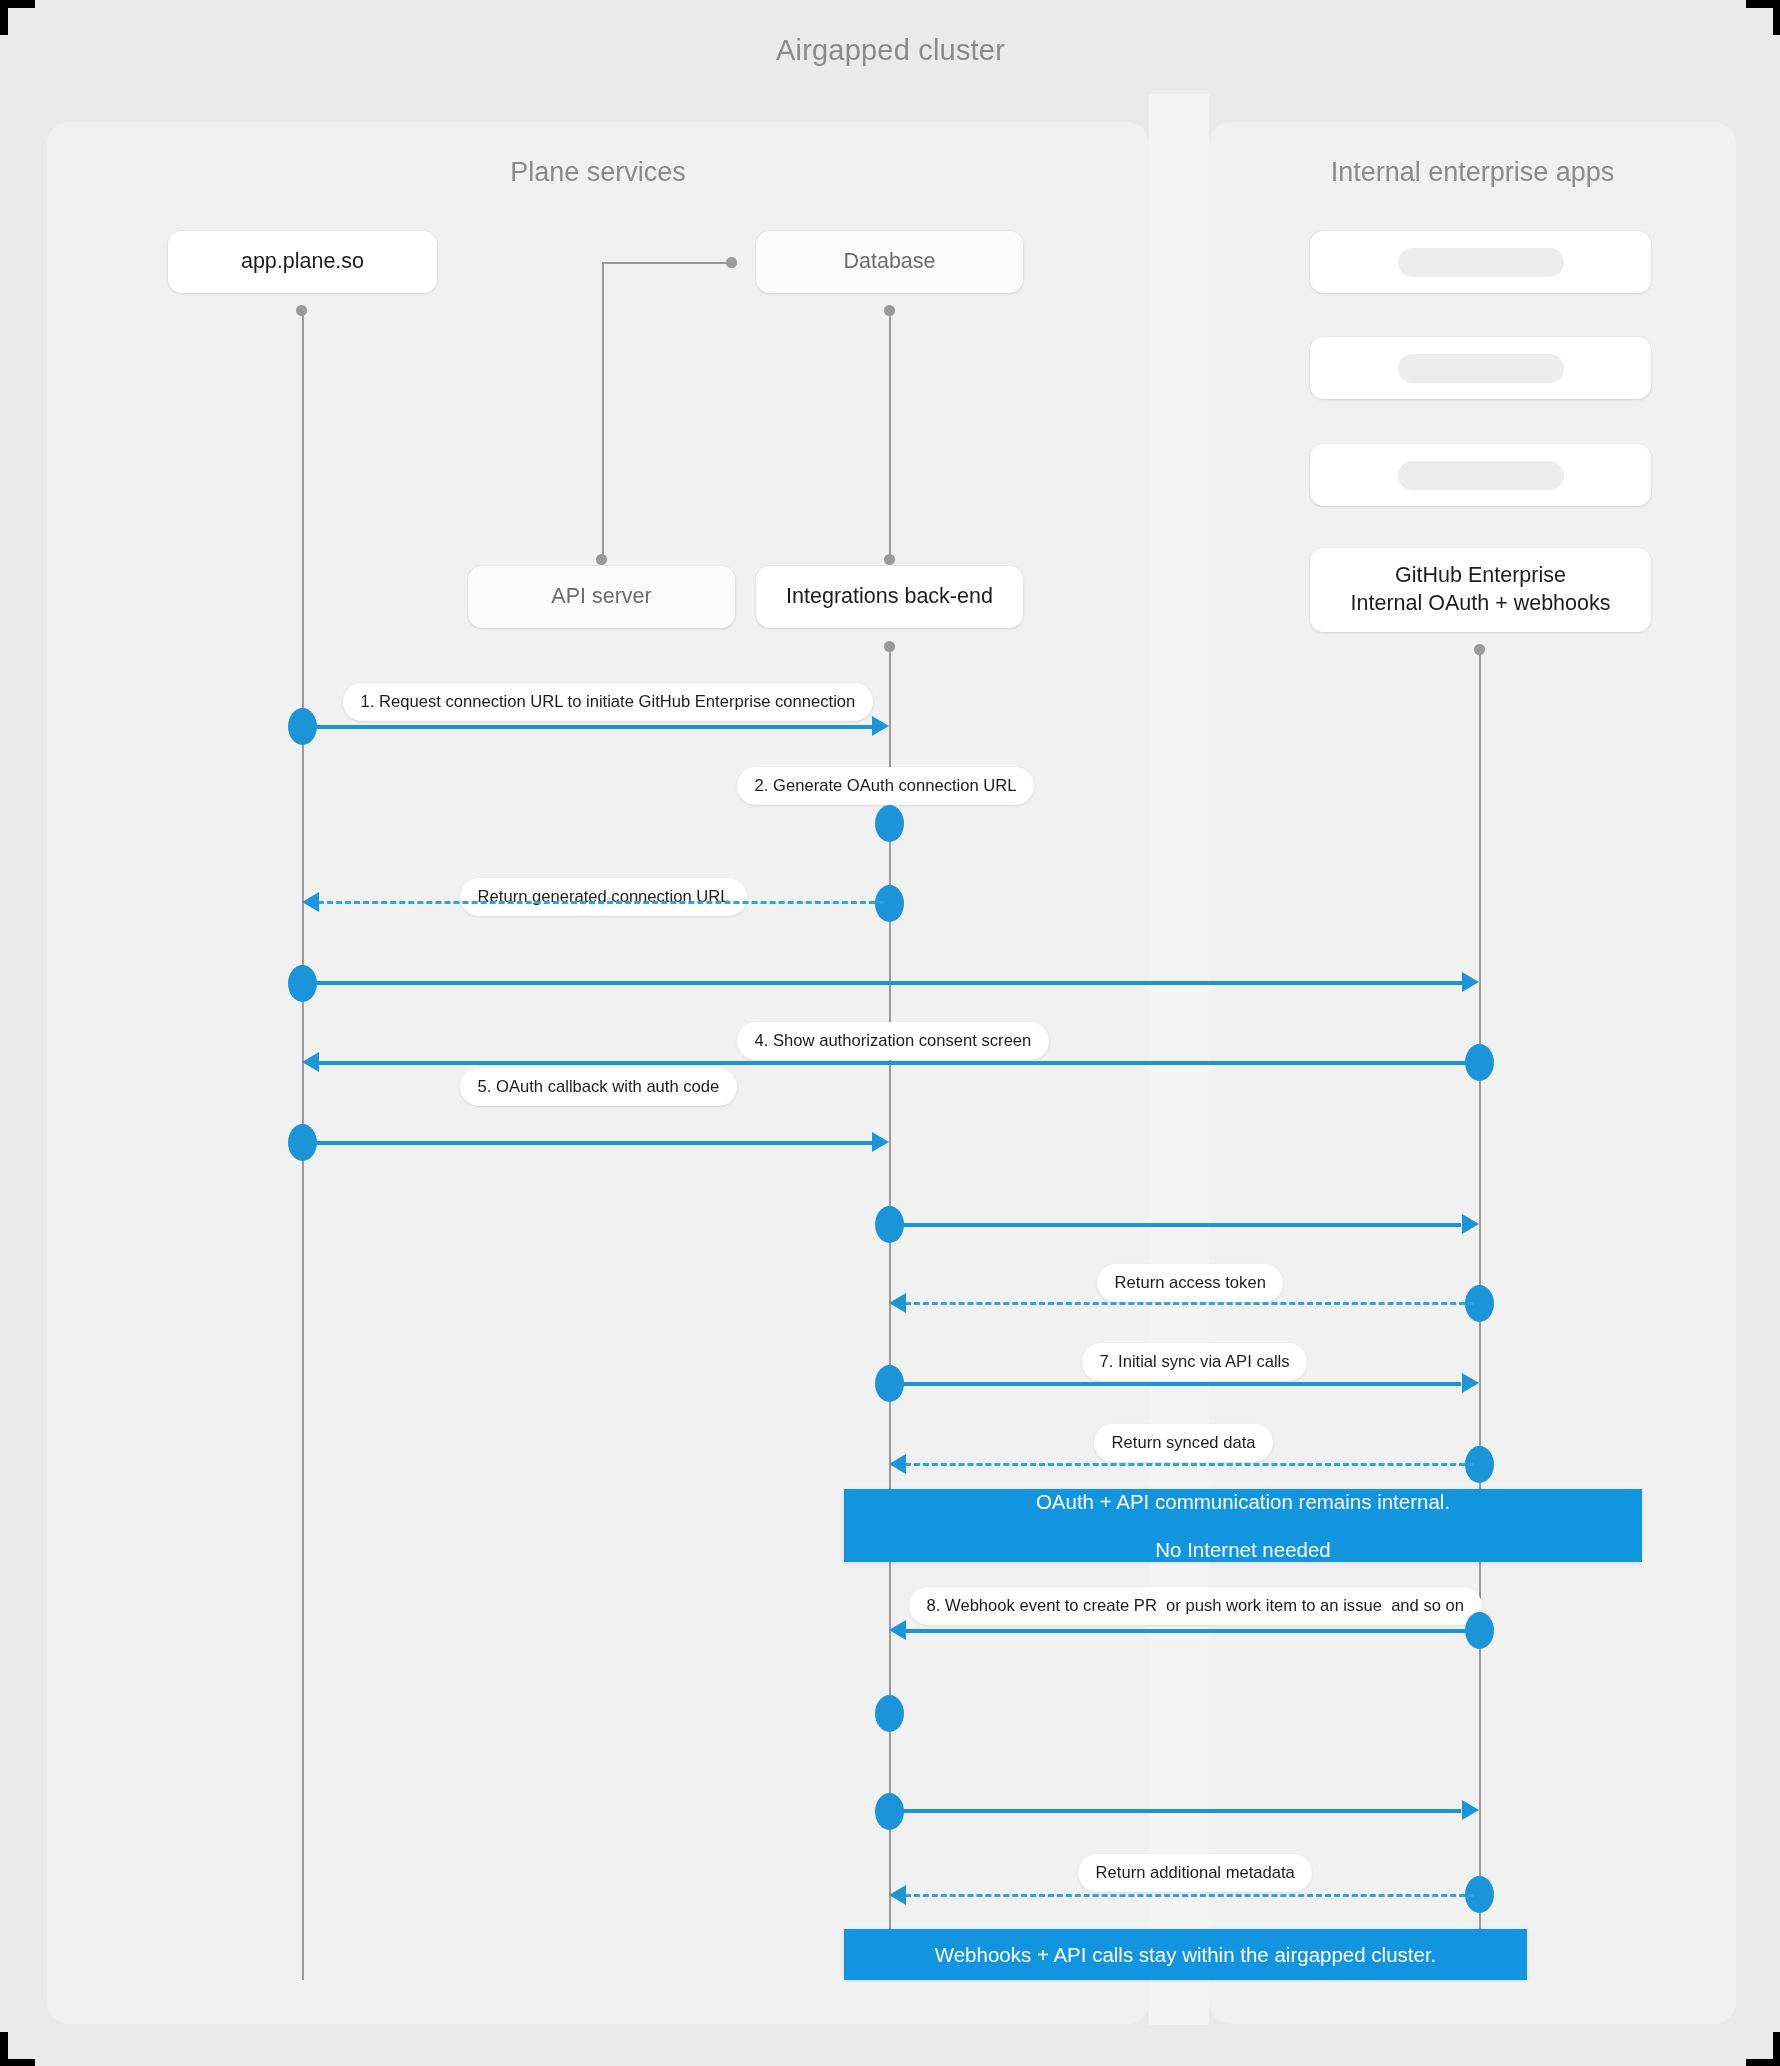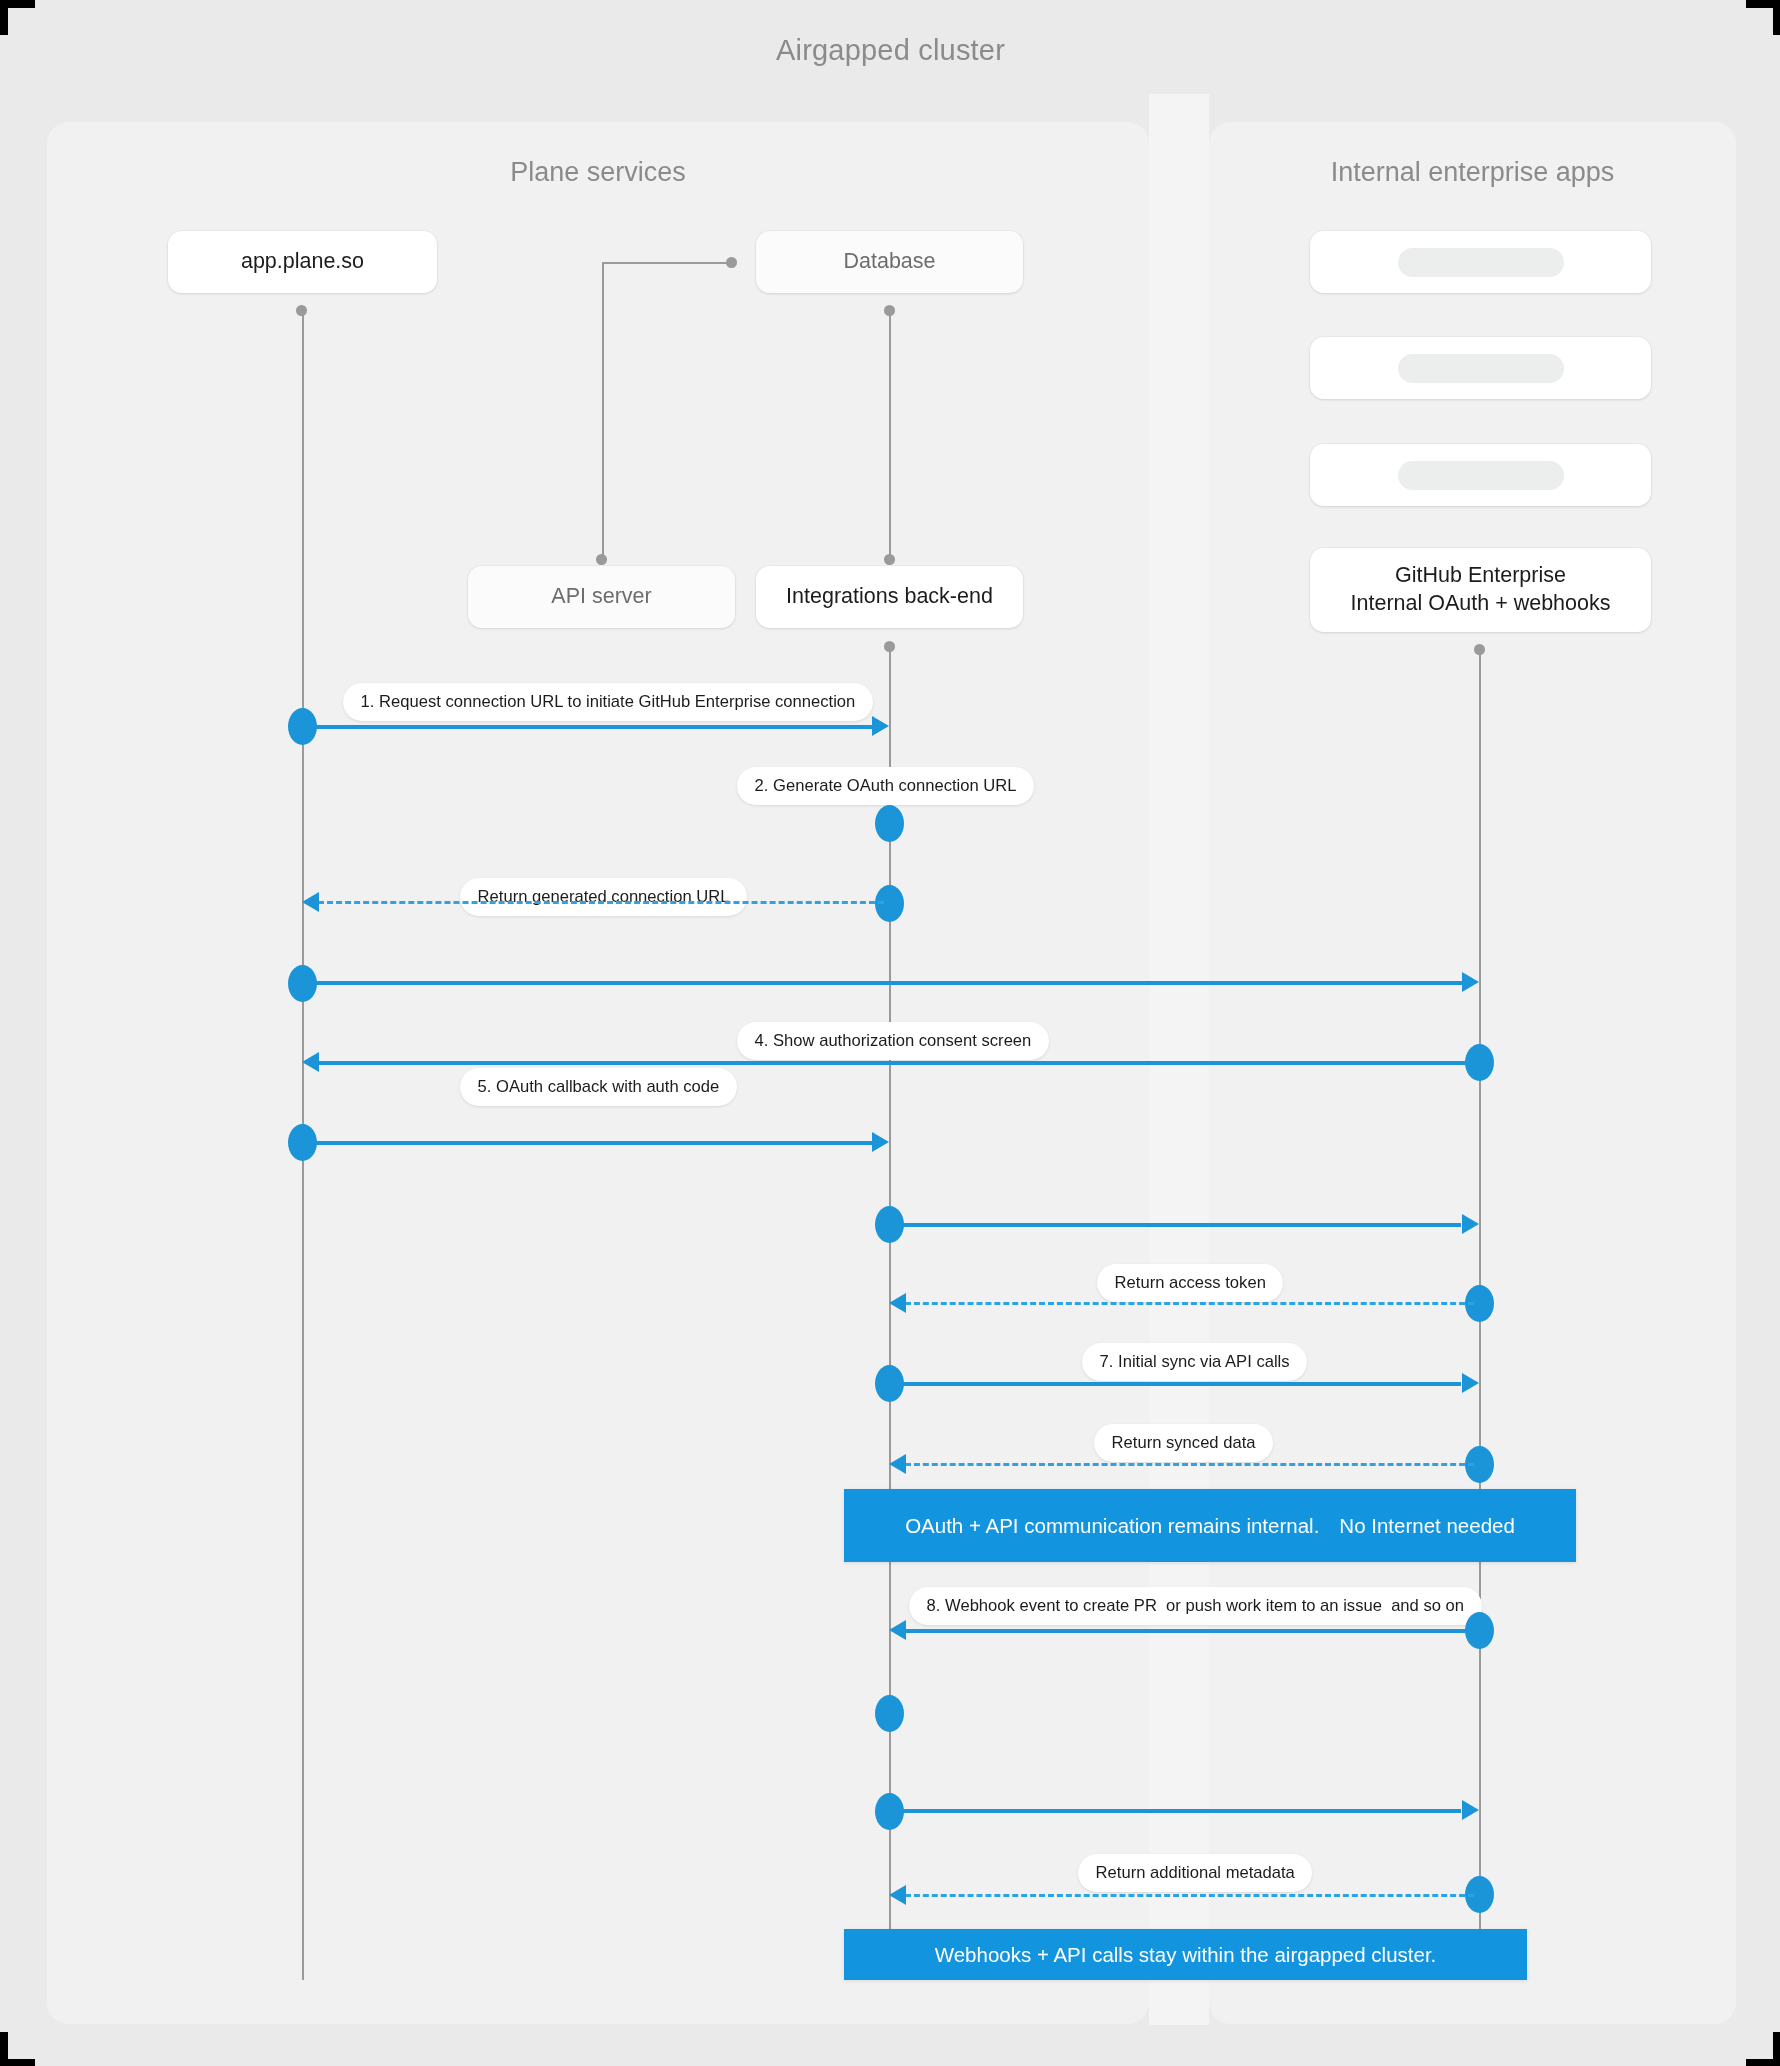--- a/index.html
+++ b/index.html
@@ -190,21 +190,21 @@
   <div class="msg-label" style="left:1082px;top:1343px;">7. Initial sync via API calls</div>
   <div class="act" style="left:875px;top:1365px;"></div>
   <div class="msg-line" style="left:889px;top:1382px;width:572px;"></div>
   <div class="arrow-r" style="left:1462px;top:1373px;"></div>
 
   <div class="msg-label" style="left:1094px;top:1424px;">Return synced data</div>
   <div class="act" style="left:1465px;top:1446px;"></div>
   <div class="msg-line dashed" style="left:905px;top:1463px;width:569px;"></div>
   <div class="arrow-l" style="left:889px;top:1454px;"></div>
 
-  <div class="note" style="left:844px;top:1489px;width:732px;height:73px;flex-direction:row;gap:20px;">
+  <div class="note" style="left:844px;top:1489px;width:798px;height:73px;flex-direction:column;gap:20px;">
     <span>OAuth + API communication remains internal.</span>
     <span>No Internet needed</span>
   </div>
 
   <div class="msg-label" style="left:909px;top:1587px;">8. Webhook event to create PR  or push work item to an issue  and so on</div>
   <div class="act" style="left:1465px;top:1612px;"></div>
   <div class="msg-line" style="left:905px;top:1629px;width:569px;"></div>
   <div class="arrow-l" style="left:889px;top:1620px;"></div>
 
   <div class="act" style="left:875px;top:1695px;"></div>

